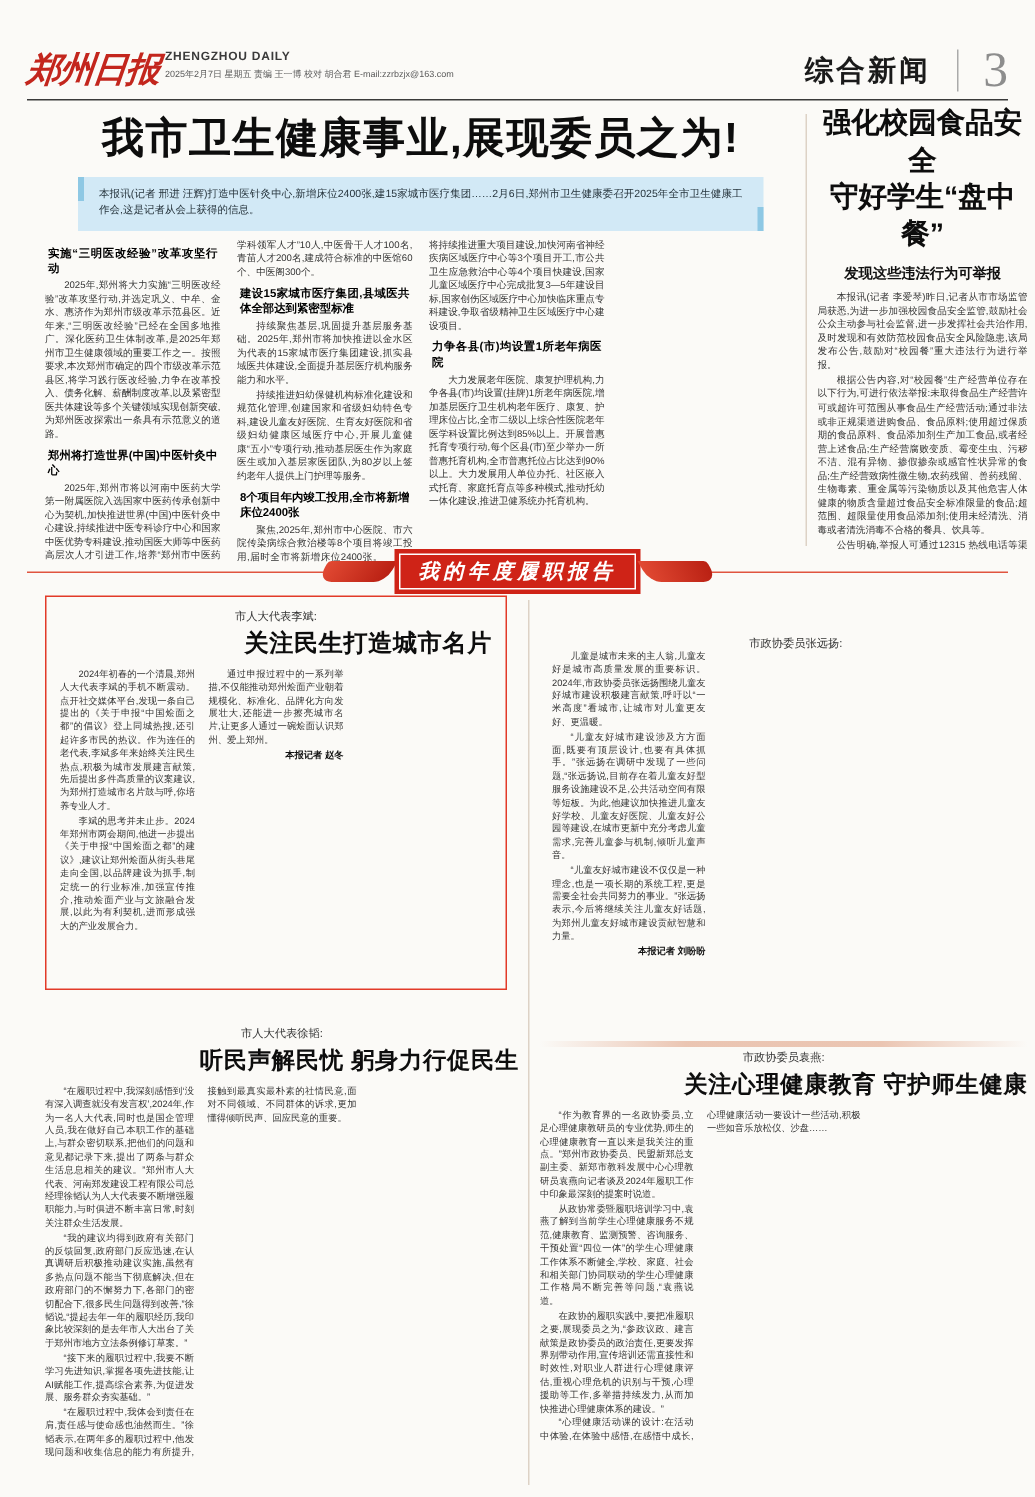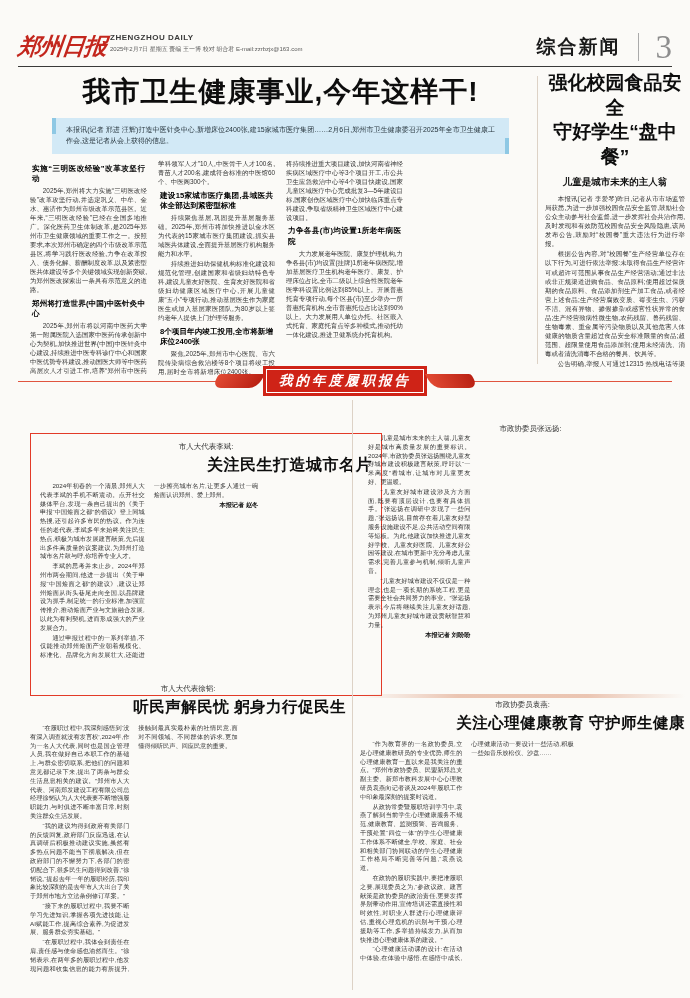--- a/index.html
+++ b/index.html
@@ -46,21 +46,21 @@
   .banner-inner { border:1px solid #fff; padding:2px 12px; color:#fff; font-size:13.5px; font-weight:900; font-style:italic; letter-spacing:3px; font-family:"Liberation Serif", serif; }
 
   
   .report { position:absolute; overflow:hidden; }
   .kicker { font-size:7.5px; text-align:center; color:#333; }
   .rep-title { font-weight:900; text-align:right; color:#0d0d0d; margin:3px 0 6px; letter-spacing:0.5px; }
   .rep-cols { column-gap:9px; column-count:3; column-fill:auto; font-size:6.2px; line-height:1.42; text-align:justify; color:#333; overflow:hidden; }
   .rep-cols p { text-indent:2em; margin-bottom:1px; }
   .rep-cols p.byline { text-align:right; text-indent:0; font-weight:bold; color:#111; }
 
-  .report-libin { left:30px; top:397px; width:352px; height:263px; border:1.5px solid #e23a28; padding:8px 9px 6px;margin-top:36px; }
+  .report-libin { left:30px; top:397px; width:308px; height:263px; border:1.5px solid #e23a28; padding:8px 9px 6px; }
   .report-libin .rep-title { font-size:16px; }
   .report-libin .rep-cols { height:188px; }
 
   .report-zhang { left:368px; top:399px; width:325px; height:272px;margin-top:25px; }
   .report-zhang .rep-title { font-size:16px; }
   .report-zhang .rep-cols { height:208px; }
 
   .divider-soft { position:absolute; left:360px; top:694px; width:325px; height:4px; background:linear-gradient(to right, rgba(233,182,158,0), #e0a285 30%, #e0a285 70%, rgba(233,182,158,0)); opacity:0.6; }
   .vrule-bottom { position:absolute; left:352px; top:400px; width:1px; height:590px; background:#ddd2c6; }
 
@@ -82,21 +82,21 @@
     <div class="mast-en">ZHENGZHOU DAILY</div>
     <div class="dateline">2025年2月7日 星期五  责编 王一博  校对 胡合君  E-mail:zzrbzjx@163.com</div>
     <div class="mast-right">
       <span class="section-name">综合新闻</span>
       <span class="mast-vline"></span>
       <span class="pageno">3</span>
     </div>
   </header>
 
   <section class="health">
-    <h1 class="health-headline">我市卫生健康事业,今年这样干!</h1>
+    <h1 class="health-headline">我市卫生健康事业,展现委员之为!</h1>
     <div class="health-intro">本报讯(记者 邢进 汪辉)打造中医针灸中心,新增床位2400张,建15家城市医疗集团……2月6日,郑州市卫生健康委召开2025年全市卫生健康工作会,这是记者从会上获得的信息。</div>
     <div class="health-cols">
         <h4>实施“三明医改经验”改革攻坚行动</h4>
         <p>2025年,郑州将大力实施“三明医改经验”改革攻坚行动,并选定巩义、中牟、金水、惠济作为郑州市级改革示范县区。近年来,“三明医改经验”已经在全国多地推广。深化医药卫生体制改革,是2025年郑州市卫生健康领域的重要工作之一。按照要求,本次郑州市确定的四个市级改革示范县区,将学习践行医改经验,力争在改革投入、债务化解、薪酬制度改革,以及紧密型医共体建设等多个关键领域实现创新突破,为郑州医改探索出一条具有示范意义的道路。</p>
         <h4>郑州将打造世界(中国)中医针灸中心</h4>
         <p>2025年,郑州市将以河南中医药大学第一附属医院入选国家中医药传承创新中心为契机,加快推进世界(中国)中医针灸中心建设,持续推进中医专科诊疗中心和国家中医优势专科建设,推动国医大师等中医药高层次人才引进工作,培养“郑州市中医药学科领军人才”10人,中医骨干人才100名,青苗人才200名,建成符合标准的中医馆60个、中医阁300个。</p>
         <h4>建设15家城市医疗集团,县域医共体全部达到紧密型标准</h4>
         <p>持续聚焦基层,巩固提升基层服务基础。2025年,郑州市将加快推进以金水区为代表的15家城市医疗集团建设,抓实县域医共体建设,全面提升基层医疗机构服务能力和水平。</p>
         <p>持续推进妇幼保健机构标准化建设和规范化管理,创建国家和省级妇幼特色专科,建设儿童友好医院、生育友好医院和省级妇幼健康区域医疗中心,开展儿童健康“五小”专项行动,推动基层医生作为家庭医生或加入基层家医团队,为80岁以上签约老年人提供上门护理等服务。</p>
         <h4>8个项目年内竣工投用,全市将新增床位2400张</h4>
@@ -105,21 +105,21 @@
         <p>大力发展老年医院、康复护理机构,力争各县(市)均设置(挂牌)1所老年病医院,增加基层医疗卫生机构老年医疗、康复、护理床位占比,全市二级以上综合性医院老年医学科设置比例达到85%以上。开展普惠托育专项行动,每个区县(市)至少举办一所普惠托育机构,全市普惠托位占比达到90%以上。大力发展用人单位办托、社区嵌入式托育、家庭托育点等多种模式,推动托幼一体化建设,推进卫健系统办托育机构。</p>
       </div>
   </section>
   <div class="vrule-top"></div>
 
   <section class="food">
     <h2 class="food-title">
       <span>强化校园食品安全</span><br>
       <span>守好学生“盘中餐”</span>
     </h2>
-    <div class="food-sub">儿童是城市未来的主人翁</div>
+    <div class="food-sub">发现这些违法行为可举报</div>
     <div class="food-body">
         <p>本报讯(记者 李爱琴)昨日,记者从市市场监管局获悉,为进一步加强校园食品安全监管,鼓励社会公众主动参与社会监督,进一步发挥社会共治作用,及时发现和有效防范校园食品安全风险隐患,该局发布公告,鼓励对“校园餐”重大违法行为进行举报。</p>
         <p>根据公告内容,对“校园餐”生产经营单位存在以下行为,可进行依法举报:未取得食品生产经营许可或超许可范围从事食品生产经营活动;通过非法或非正规渠道进购食品、食品原料;使用超过保质期的食品原料、食品添加剂生产加工食品,或者经营上述食品;生产经营腐败变质、霉变生虫、污秽不洁、混有异物、掺假掺杂或感官性状异常的食品;生产经营致病性微生物,农药残留、兽药残留、生物毒素、重金属等污染物质以及其他危害人体健康的物质含量超过食品安全标准限量的食品;超范围、超限量使用食品添加剂;使用未经清洗、消毒或者清洗消毒不合格的餐具、饮具等。</p>
         <p>公告明确,举报人可通过12315 热线电话等渠道进行举报,对查证属实的举报将按规定给予奖励,该局将依法及时处置。</p>
       </div>
   </section>
 
   <div class="banner-line"></div>
   <div class="banner">
     <div class="banner-wrap">

